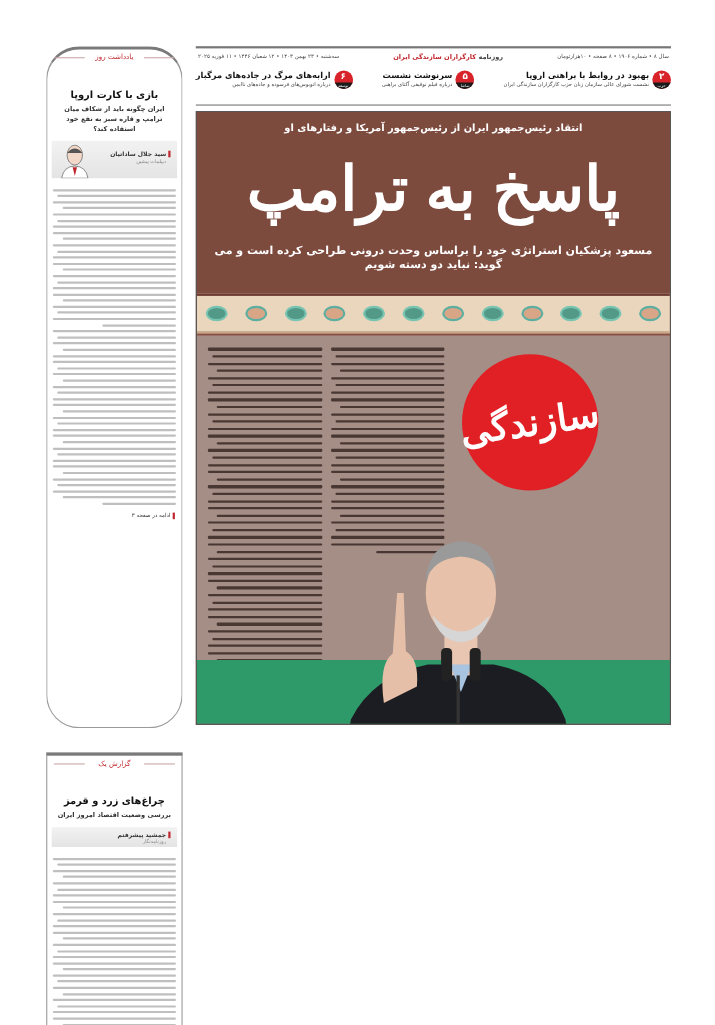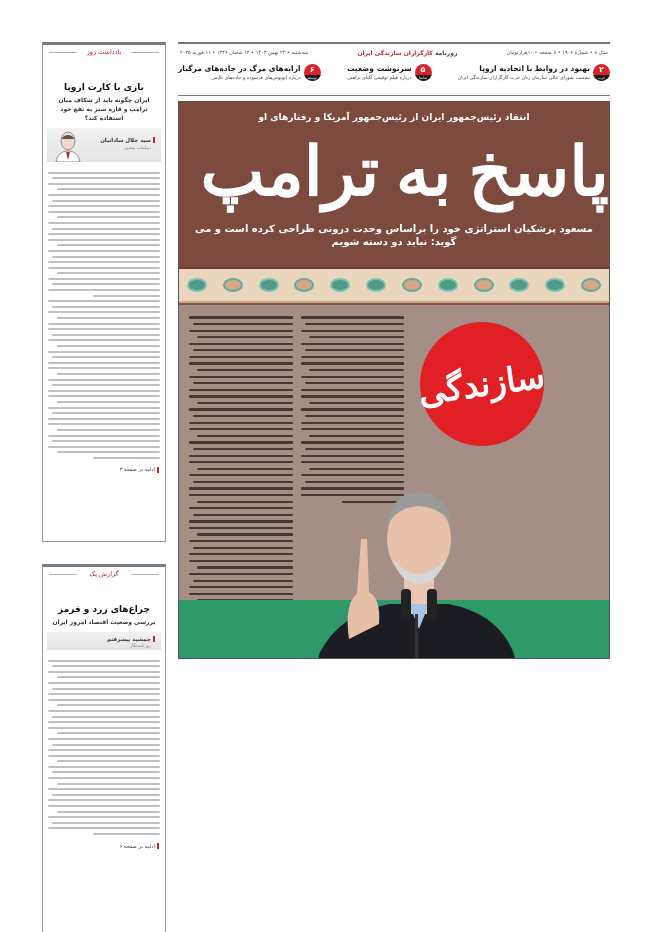--- a/index.html
+++ b/index.html
@@ -2,21 +2,21 @@
 <html><head>
 <meta charset="utf-8">
 <style>
   * { box-sizing: border-box; margin: 0; padding: 0; }
   html, body { width: 650px; height: 932px; background: #ffffff; overflow: hidden; }
   body { font-family: "DejaVu Sans", sans-serif; color: #222; position: relative; }
 
   
   .sidebar { position: absolute; left: 42px; top: 42px; width: 124px; direction: rtl; }
   .box { border: 1px solid #9a9a9a; border-top: 3px solid #7a7a7a; background: #fff; position: relative; }
-  .box-1 { height: 500px; }
+  .box-1 { height: 620px; border-radius: 30px; }
   .box-2 { margin-top: 22px; height: 379px; }
   .kicker { text-align: center; font-size: 6.5px; color: #c0272d; padding: 3px 0 4px; position: relative; }
   .kicker:before, .kicker:after { content: ""; position: absolute; top: 7px; width: 28px; height: 1px; background: #c9a8a8; }
   .kicker:before { right: 6px; } .kicker:after { left: 6px; }
   .side-title { text-align: center; font-weight: bold; font-size: 9px; padding: 2px 4px 3px; color: #111; margin-top: 20px; }
   .side-sub { text-align: center; font-size: 6px; line-height: 9px; color: #333; padding: 0 6px 4px; font-weight: bold; }
   .author { margin: 2px 4px 4px; height: 34px; background: linear-gradient(#f2f2f2,#e4e4e4); position: relative; }
   .author .photo { position: absolute; left: 8px; top: 2px; width: 26px; height: 32px; }
   .author .name { position: absolute; right: 6px; top: 9px; font-size: 5.5px; font-weight: bold; color: #333; }
   .author .name:before { content: ""; display: inline-block; width: 2px; height: 6px; background: #c0272d; margin-left: 2px; vertical-align: middle; }
@@ -38,21 +38,21 @@
   .teasers { display: flex; justify-content: space-between; height: 36px; border-bottom: 1px solid #777; padding-top: 4px; }
   .teaser { display: flex; align-items: flex-start; gap: 3px; }
   .badge { width: 17px; height: 17px; border-radius: 50%; background: #d8232a; color: #fff; font-size: 8px; font-weight: bold; text-align: center; line-height: 11px; position: relative; overflow: hidden; flex-shrink: 0; }
   .badge .tag { position: absolute; bottom: 0; left: 0; right: 0; height: 6px; background: #1a1a1a; font-size: 3.5px; line-height: 6px; font-weight: normal; }
   .teaser .t { font-size: 7.5px; font-weight: bold; color: #111; text-align: right; }
   .teaser .s { font-size: 4.8px; color: #444; margin-top: 2px; }
 
   .hero { margin-top: 5px; height: 558px; position: relative; overflow: hidden; background: #8a5244; border: 1px solid #555; }
   .hero-top { position: absolute; left: 0; right: 0; top: 0; height: 165px; background: #7d4a3e; }
   .surtitle { position: absolute; top: 10px; width: 100%; text-align: center; color: #fff; font-size: 9px; font-weight: bold; }
-  .headline { position: absolute; top: 30px; width: 100%; text-align: right; color: #fff; font-size: 68px; font-weight: bold; letter-spacing: -1px; line-height: 80px; font-family: Liberation Serif, serif; }
+  .headline { position: absolute; top: 30px; width: 100%; text-align: center; color: #fff; font-size: 56px; font-weight: bold; letter-spacing: -1px; line-height: 80px; font-family: Liberation Sans, sans-serif; }
   .deck { position: absolute; top: 120px; width: 100%; text-align: center; color: #fff; font-size: 10px; font-weight: bold; line-height: 13px; padding: 0 10px; }
   .tiles { position: absolute; left: 0; right: 0; top: 165px; height: 36px; background: #e9d6bd; border-top: 2px solid #6c3a30; border-bottom: 2px solid #caa98a; display: flex; justify-content: space-around; align-items: center; }
   .tile { width: 20px; height: 14px; border-radius: 50%; border: 2px solid #3aa59a; background: #d59a7a; opacity: .8; }
   .tile.g { background: #2e8b7a; border-color: #5cc0b0; }
   .wall { position: absolute; left: 0; right: 0; top: 203px; height: 295px; background: #a58e86; }
   .cols { position: absolute; top: 210px; left: 10px; width: 215px; height: 270px; display: flex; gap: 8px; direction: rtl; }
   .col { flex: 1; }
   .col .line { background: #2a1a16; opacity: .75; margin: 4.4px 0; height: 2.2px; }
   .col-cont { font-size: 5px; color: #3a2a26; margin-top: 3px; }
   .col-cont:before { content: ""; display: inline-block; width: 2px; height: 6px; background: #c0272d; margin-left: 2px; vertical-align: middle; }
@@ -212,31 +212,31 @@
     <span>سه‌شنبه • ۲۳ بهمن ۱۴۰۳ • ۱۲ شعبان ۱۴۴۶ • ۱۱ فوریه ۲۰۲۵</span>
   </div>
 
   <div class="teasers">
     <div class="teaser">
       <div class="badge">
         <span>۲</span>
         <div class="tag">حزب</div>
       </div>
       <div>
-        <div class="t">بهبود در روابط با اتحادیه اروپا</div>
+        <div class="t">بهبود در روابط با براهنی اروپا</div>
         <div class="s">نشست شورای عالی سازمان زنان حزب کارگزاران سازندگی ایران</div>
       </div>
     </div>
     <div class="teaser">
       <div class="badge">
         <span>۵</span>
         <div class="tag">تماشا</div>
       </div>
       <div>
-        <div class="t">سرنوشت وضعیت</div>
+        <div class="t">سرنوشت نشست</div>
         <div class="s">درباره فیلم توقیفی آکتای براهنی</div>
       </div>
     </div>
     <div class="teaser">
       <div class="badge">
         <span>۶</span>
         <div class="tag">توسعه</div>
       </div>
       <div>
         <div class="t">ارابه‌های مرگ در جاده‌های مرگبار</div>

